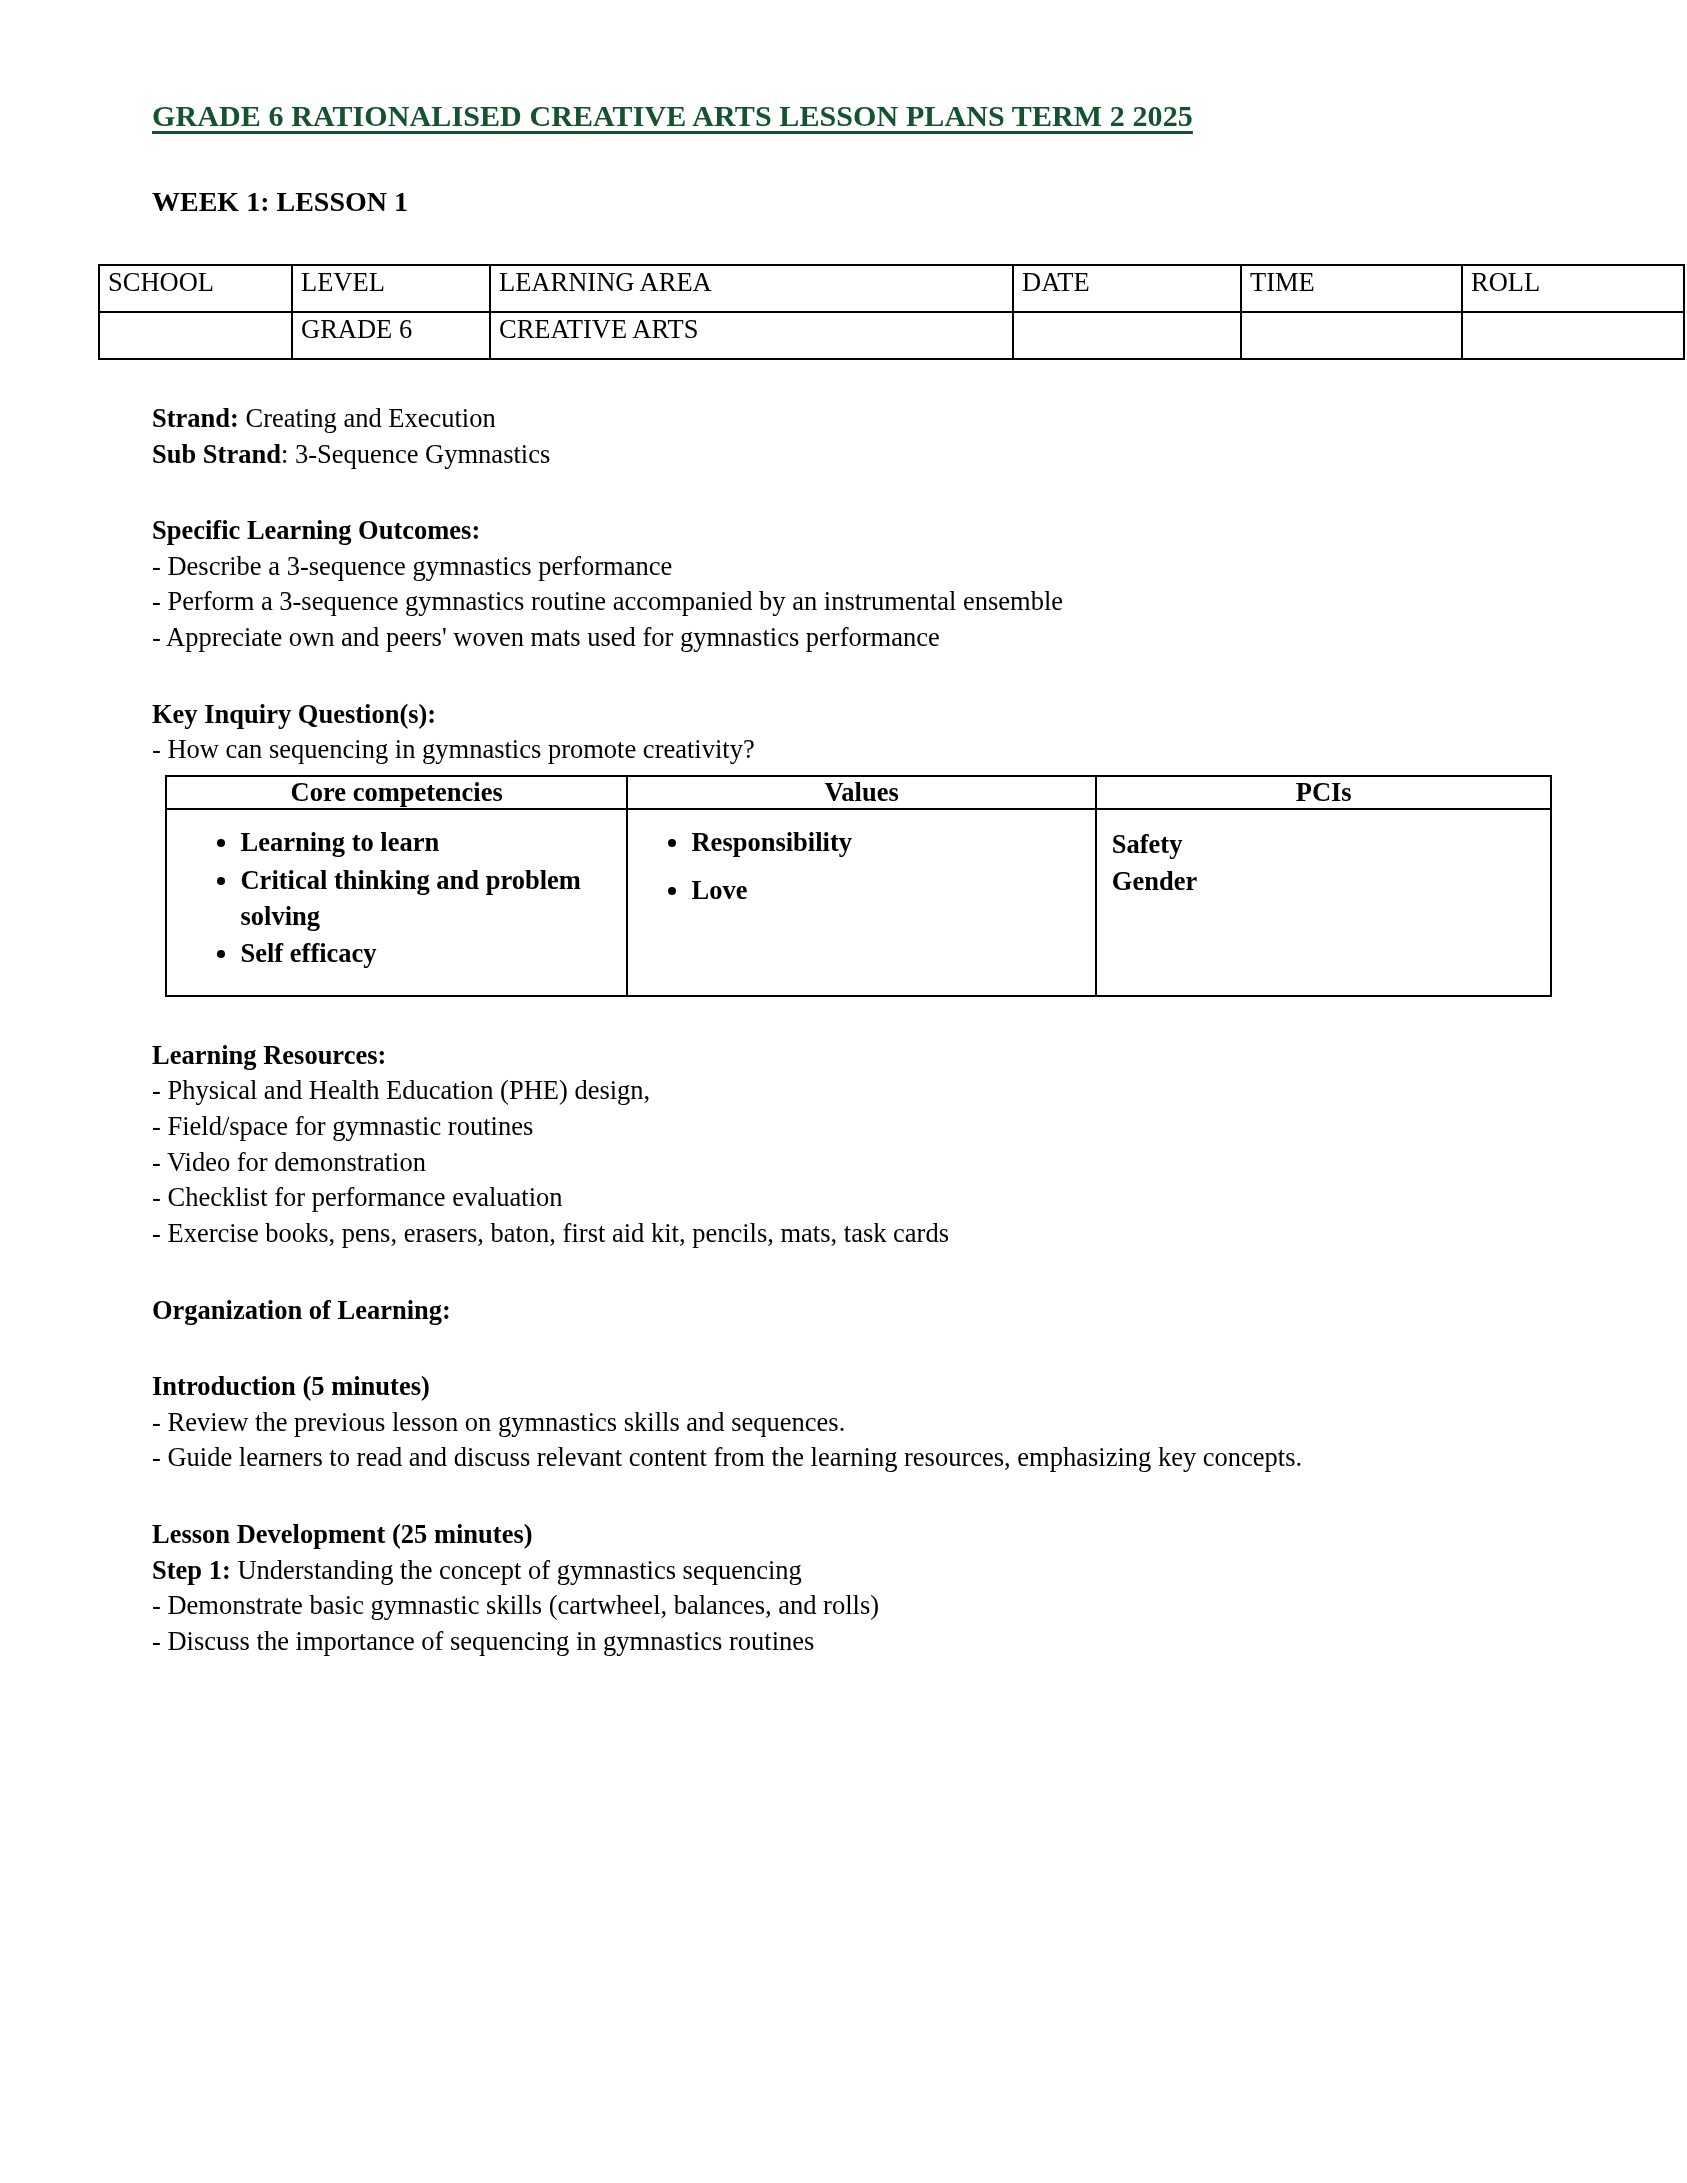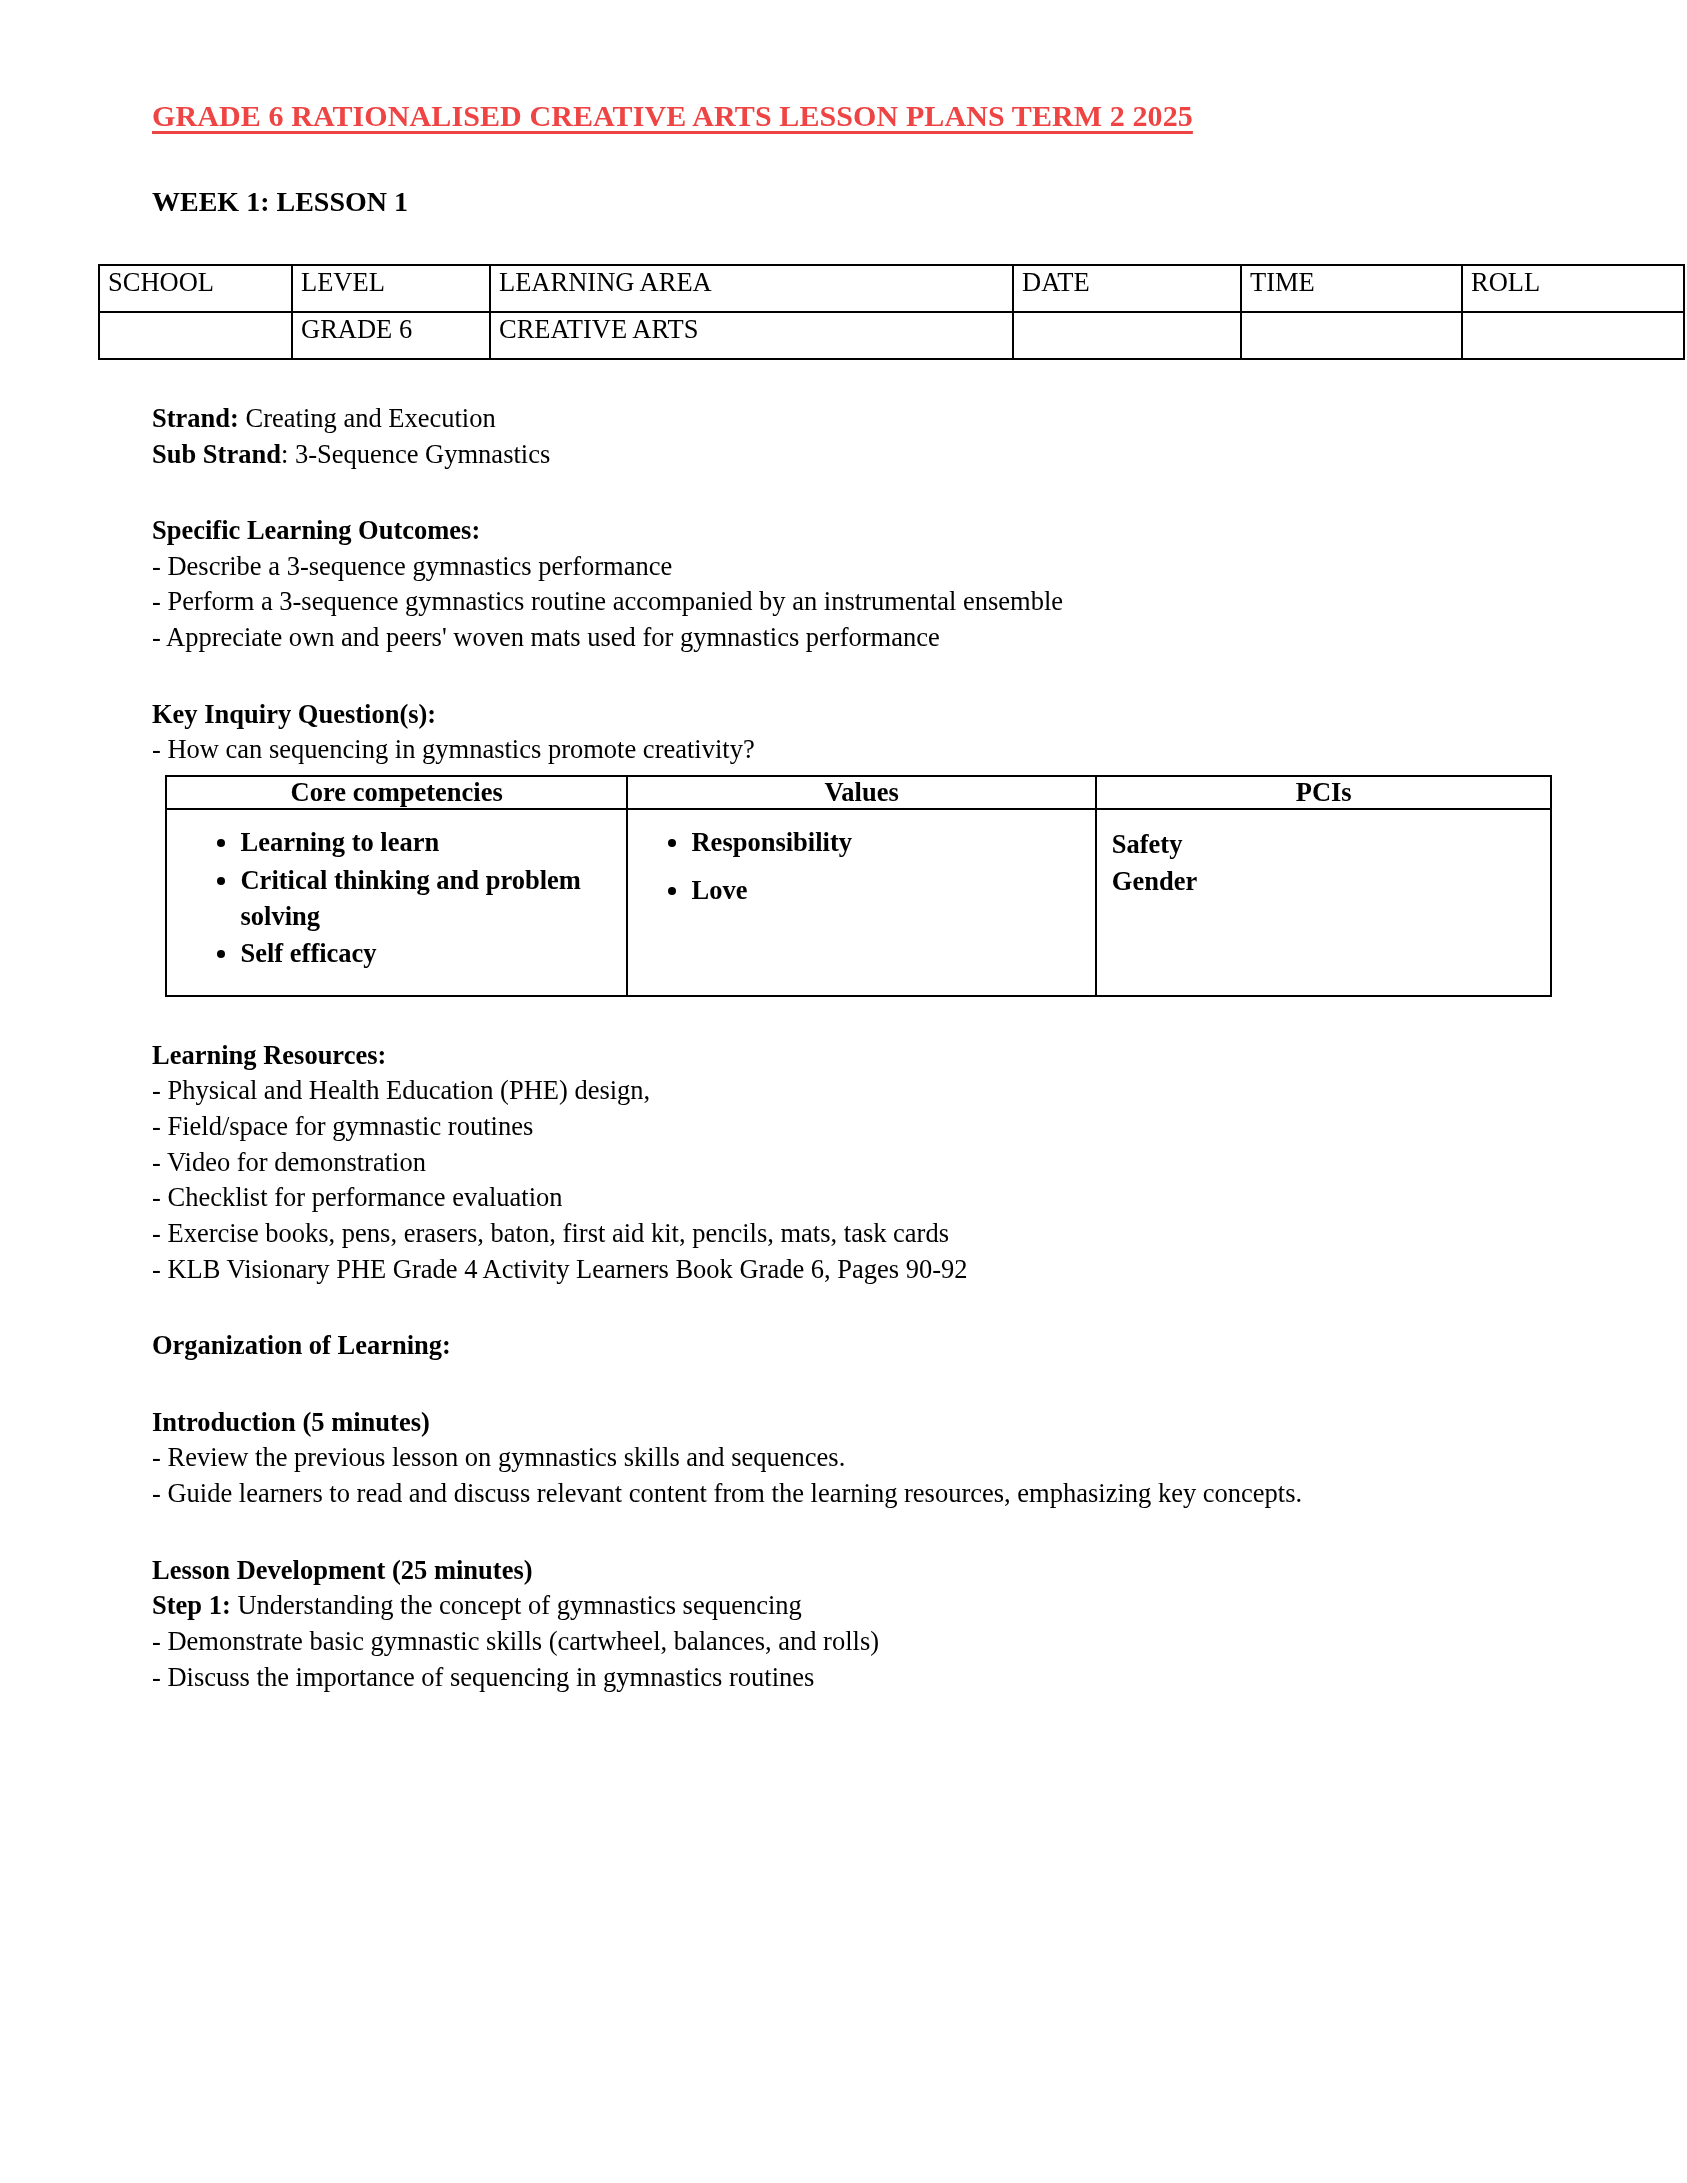--- a/index.html
+++ b/index.html
@@ -15,21 +15,21 @@
     position: relative;
     width: 1687px;
     height: 2183px;
     background: #ffffff;
     box-sizing: border-box;
     padding: 99px 152px 0 152px;
   }
 
   
   .doc-title {
-    color: #ef4444;
+    color: #14532d;
     font-weight: bold;
     font-size: 30px;
     line-height: 1.15;
     text-decoration: underline;
     text-underline-offset: 4.6px;
     text-decoration-thickness: 3.3px;
     margin: 0 0 0 0;
     letter-spacing: 0.1px;
     white-space: nowrap;
   }
@@ -210,21 +210,20 @@
     </tbody>
   </table>
 
   <div class="block">
     <p class="hd">Learning Resources:</p>
     <p class="line">- Physical and Health Education (PHE) design,</p>
     <p class="line">- Field/space for gymnastic routines</p>
     <p class="line">- Video for demonstration</p>
     <p class="line">- Checklist for performance evaluation</p>
     <p class="line">- Exercise books, pens, erasers, baton, first aid kit, pencils, mats, task cards</p>
-    <p class="line">- KLB Visionary PHE Grade 4 Activity Learners Book Grade 6, Pages 90-92</p>
   </div>
 
   <div class="block">
     <p class="hd">Organization of Learning:</p>
   </div>
 
   <div class="block">
     <p class="hd">Introduction (5 minutes)</p>
     <p class="line">- Review the previous lesson on gymnastics skills and sequences.</p>
     <p class="line">- Guide learners to read and discuss relevant content from the learning resources, emphasizing key concepts.</p>

